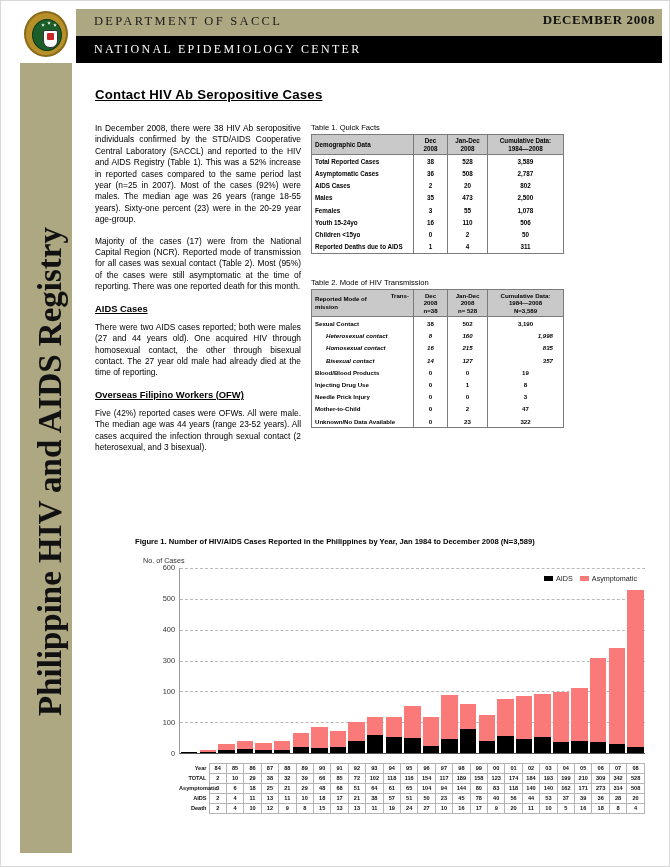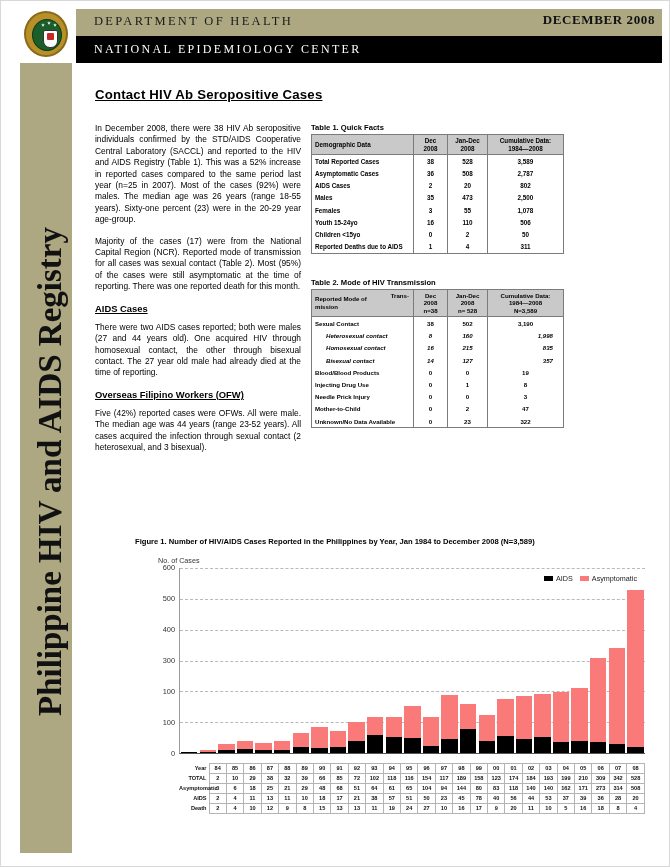--- a/index.html
+++ b/index.html
@@ -111,21 +111,21 @@
     font-family:"Liberation Sans", sans-serif;
   }
   .sec-head {
     font-size:9.4px; font-weight:700; color:#000;
     text-decoration:underline; margin:2px 0 8px 0;
   }
 
   
   .col-right { position:absolute; left:232px; top:56px; width:255px; }
   .tbl-caption {
-    font-size:7.6px; font-weight:700; color:#000; margin-bottom:2px;
+    font-size:7.6px; font-weight:400; color:#000; margin-bottom:2px;
   }
   table.data {
     border-collapse:collapse; width:253px;
     font-size:6.3px; color:#000;
   }
   table.data th {
     background:#c9c9c9; color:#000; font-weight:700;
     border:1px solid #7b7b7b;
     padding:2px 3px; text-align:center; line-height:7.6px;
     vertical-align:middle;
@@ -149,21 +149,21 @@
 
   
   #figure { position:absolute; left:16px; top:470px; width:560px; }
   .fig-caption {
     font-size:7.6px; font-weight:700; color:#000; margin-left:40px;
   }
   #chart-wrap {
     position:relative; margin-top:12px; width:560px; height:250px;
   }
   .yaxis-label {
-    position:absolute; left:63px; top:-2px; font-size:7.2px; color:#333;
+    position:absolute; left:48px; top:-2px; font-size:7.2px; color:#333;
   }
   .plot {
     position:absolute; left:84px; top:10px; width:466px; height:186px;
     border-left:1px solid #9a9a9a; border-bottom:1px solid #555;
     background:#fff;
   }
   .grid {
     position:absolute; left:0; width:100%; height:0;
     border-top:1px dashed #b9b9b9;
   }
@@ -217,21 +217,21 @@
       <div class="seal">
         <div class="seal-inner">
           <div class="seal-shield"></div>
           <div class="seal-star" style="left:8px;top:3px;"></div>
           <div class="seal-star" style="left:14px;top:1px;"></div>
           <div class="seal-star" style="left:20px;top:3px;"></div>
         </div>
       </div>
     </div>
 
-    <div class="hdr-dept">DEPARTMENT OF HEALTH</div>
+    <div class="hdr-dept">DEPARTMENT OF SACCL</div>
     <div class="hdr-date">DECEMBER 2008</div>
     <div class="hdr-nec">NATIONAL EPIDEMIOLOGY CENTER</div>
   </div>
 
   <div id="sidebar">
     <div class="sidebar-title">Philippine HIV and AIDS Registry</div>
   </div>
 
   <div id="content">
 

